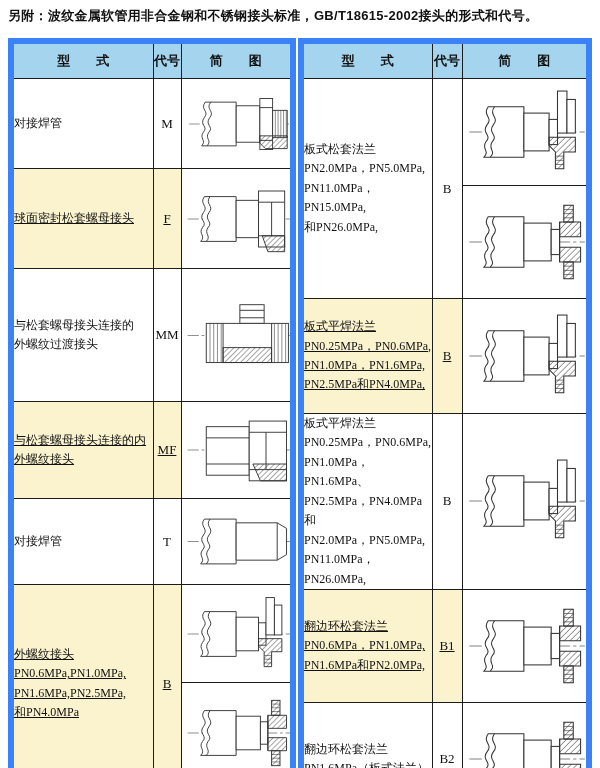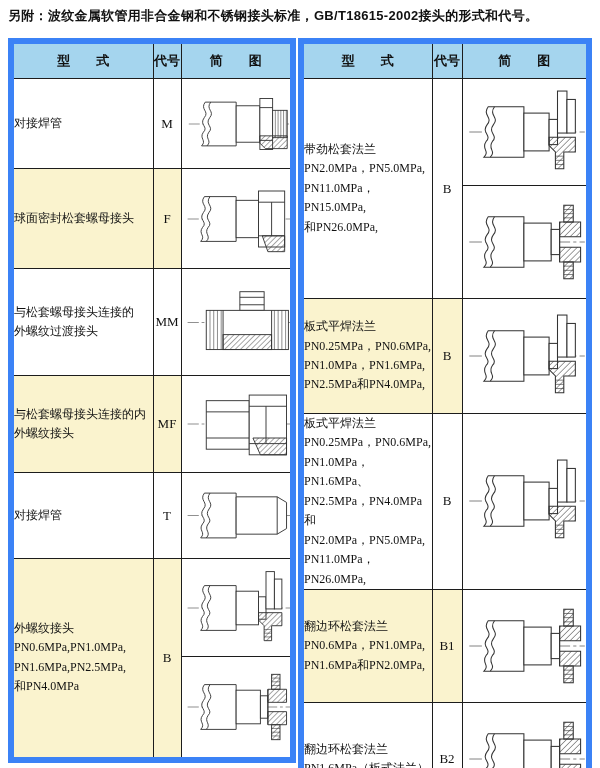--- a/index.html
+++ b/index.html
@@ -11,21 +11,21 @@
             border:6px solid #3b82f6;background:#fff;}
   #left-tbl{left:8px;width:288px;}
   #right-tbl{left:298px;width:294px;}
   .tbl th,.tbl td{border:1px solid #1c1c1c;padding:0;overflow:hidden;}
   .tbl th{background:#a5d5ee;font-size:13px;font-weight:bold;height:34px;}
   .type{font-family:"Liberation Serif",serif;font-size:12px;line-height:1.62;
         vertical-align:middle;padding:3px 2px 3px 7px;white-space:pre-line;}
   .code{font-family:"Liberation Serif",serif;font-size:13px;text-align:center;
         vertical-align:middle;}
   .dia{background:#fff;text-align:center;vertical-align:middle;}
-  .hl{background:#faf3ce;}
+  .hl{background:#faf3ce;text-decoration:underline;}
   svg.d{display:block;margin:0 auto;}
 </style>
 </head>
 <body>
 
 <svg width="0" height="0" style="position:absolute" aria-hidden="true">
   <defs>
     <pattern id="hatch" width="4" height="4" patternUnits="userSpaceOnUse" patternTransform="rotate(45)">
       <line x1="0" y1="0" x2="0" y2="4" stroke="#444" stroke-width="1"></line>
     </pattern>
@@ -143,21 +143,21 @@
     </tr>
     <tr style="height:100px">
       <td class="type hl">球面密封松套螺母接头</td>
       <td class="code hl">F</td>
       <td class="dia">
         <svg class="d" width="112" height="90">
               <use href="#dia-f"></use>
             </svg>
           </td>
     </tr>
-    <tr style="height:107px">
+    <tr style="height:133px">
       <td class="type">与松套螺母接头连接的
 外螺纹过渡接头</td>
       <td class="code">MM</td>
       <td class="dia">
         <svg class="d" width="112" height="95">
               <use href="#dia-mm"></use>
             </svg>
           </td>
     </tr>
     <tr style="height:97px">
@@ -207,21 +207,21 @@
         <col style="width:30px">
         <col>
       </colgroup>
     <tbody>
         <tr>
       <th>型　　式</th>
       <th>代号</th>
       <th>简　　图</th>
     </tr>
     <tr style="height:107px">
-      <td class="type" rowspan="2">带劲松套法兰
+      <td class="type" rowspan="2">板式松套法兰
 PN2.0MPa，PN5.0MPa,
 PN11.0MPa，PN15.0MPa,
 和PN26.0MPa,</td>
       <td class="code" rowspan="2">B</td>
       <td class="dia">
         <svg class="d" width="126" height="98">
               <use href="#dia-flange-up"></use>
             </svg>
           </td>
     </tr>

